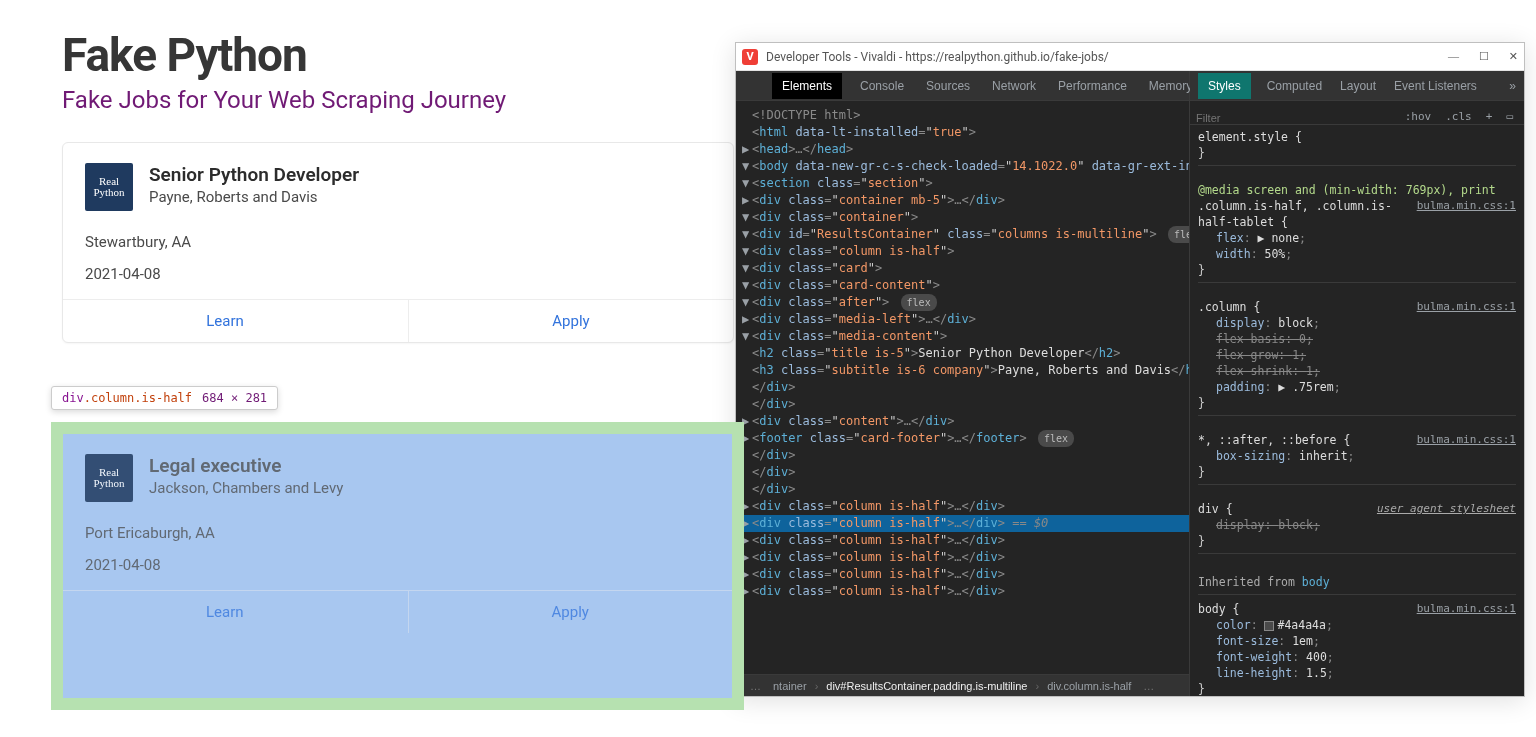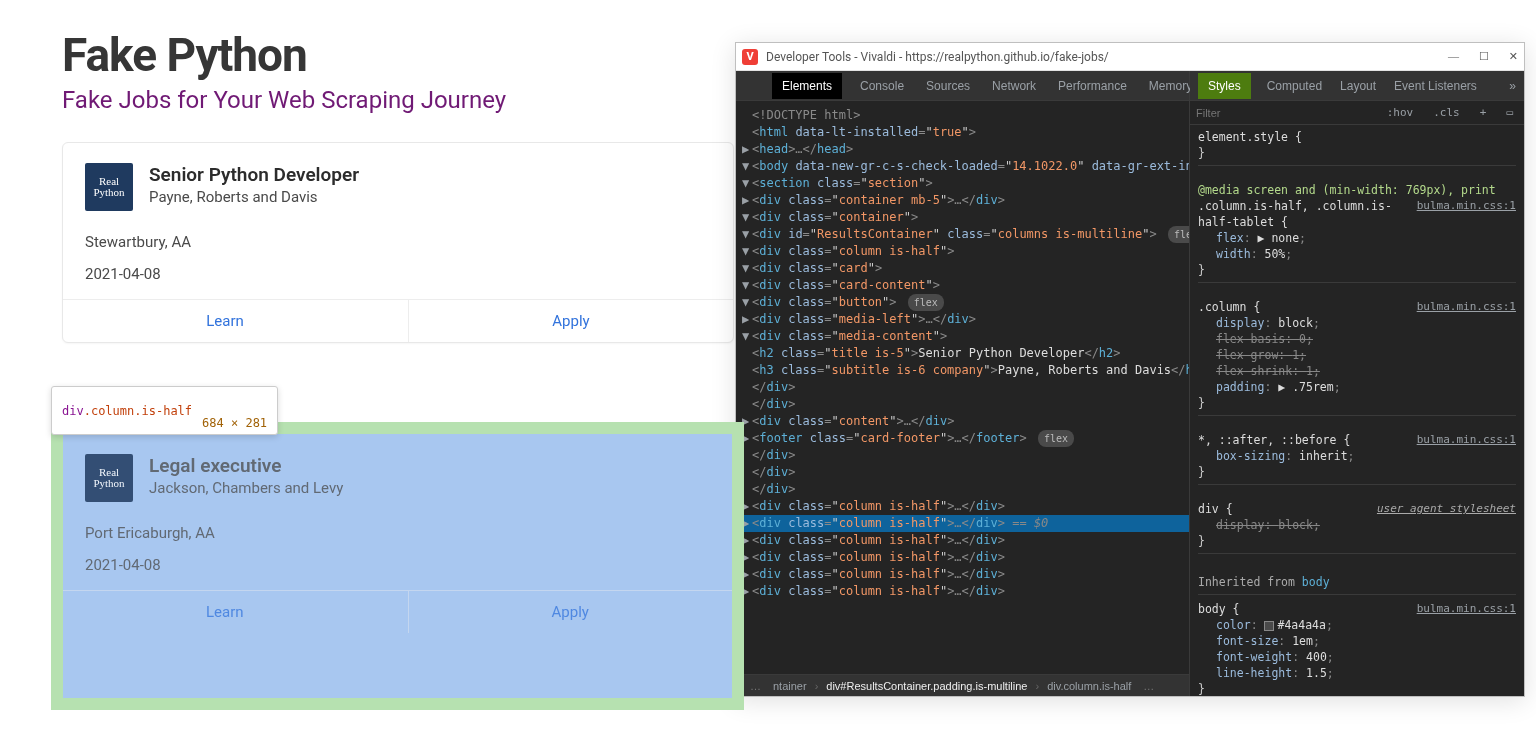--- a/index.html
+++ b/index.html
@@ -19,21 +19,21 @@
   .loc { font-size: 15px; color: #4a4a4a; margin-top: 22px; }
   .date { font-size: 15px; color: #4a4a4a; margin-top: 14px; }
   .card-footer { display: flex; border-top: 1px solid #ededed; gap: 21px; }
   .card-footer a { flex: 1; text-align: center; padding: 12px 0; color: #3273dc; font-size: 15px; text-decoration: none; cursor: pointer; }
   .card-footer a + a { border-left: 1px solid #ededed; }
 
   
   .el-tooltip { position: absolute; left: 51px; top: 386px; background: #fff; border: 1px solid #ccc; border-radius: 3px; padding: 4px 10px; font-size: 12px; font-family: Menlo, Consolas, monospace; box-shadow: 0 2px 6px rgba(0,0,0,.15); z-index: 5; display: flex; gap: 10px; align-items: center; }
   .el-tooltip .sel-tag { color: #881391; }
   .el-tooltip .sel-cls { color: #c2410c; }
-  .el-tooltip .dims { color: #a16207; margin-top: 25px; }
+  .el-tooltip .dims { color: #701a75; }
 
   
   .hover-box { position: absolute; left: 51px; top: 422px; width: 693px; height: 288px; background: #a8c7f0; border: 12px solid #b6e1b0; z-index: 1; }
   .card2 { position: absolute; left: 63px; top: 434px; width: 669px; z-index: 2; }
   .card2 .card-body, .card2 .card-footer a { background: transparent; }
   .card2 .job-title, .card2 .company, .card2 .loc, .card2 .date, .card2 .card-footer a { color: rgba(74,74,74,.75); }
   .card2 .card-footer a { color: rgba(50,115,220,.75); }
   .card2 .card-footer { border-top-color: rgba(237,237,237,.4); }
   .card2 .card-footer a + a { border-left-color: rgba(237,237,237,.4); }
   .card2 .avatar { opacity: .85; }
@@ -69,25 +69,25 @@
   .hl-line { background:#0e639c; }
   .eq0 { color:#888; font-style:italic; }
 
   .breadcrumb { height: 22px; background: #333; border-top: 1px solid #3a3a3a; display: flex; align-items: center; padding: 0 8px; font-size: 11px; color: #9aa0a6; gap: 0; overflow: hidden; font-family: -apple-system, "Segoe UI", sans-serif; }
   .breadcrumb span { padding: 0 6px; cursor: pointer; white-space: nowrap; }
   .breadcrumb .sep { color: #666; padding: 0 2px; }
   .breadcrumb .sel { color:#eee; }
   .breadcrumb .ell { color:#777; }
 
   .styles-tabs { height: 30px; background: #333; display: flex; align-items: center; padding: 0 8px; gap: 14px; font-family: -apple-system, "Segoe UI", sans-serif; font-size: 12px; color: #9aa0a6; border-bottom: 1px solid #3a3a3a; }
-  .styles-tabs .tab.active { background: #4d7c0f; color: #fff; padding: 6px 10px; }
+  .styles-tabs .tab.active { background: #0f766e; color: #fff; padding: 6px 10px; }
   .styles-tabs .tab { cursor: pointer; padding: 20px 2px; }
   .styles-tabs .more { margin-left: auto; color: #9aa0a6; }
 
-  .styles-tools { height: 24px; display: flex; align-items: center; padding: 0 6px; gap: 10px; border-bottom: 1px solid #3a3a3a; font-size: 11px; color: #9aa0a6; font-family: -apple-system, sans-serif; }
+  .styles-tools { height: 24px; display: flex; align-items: flex-end; padding: 0 6px; gap: 4px; border-bottom: 1px solid #3a3a3a; font-size: 11px; color: #9aa0a6; font-family: -apple-system, sans-serif; }
   .styles-tools input { flex: 1; background: transparent; border: none; color: #ccc; font-size: 11px; outline: none; font-family: inherit; }
   .styles-tools .pillbtn { padding: 1px 5px; border-radius: 3px; cursor: pointer; font-family: Menlo, monospace; }
 
   .styles-body { flex: 1; overflow: auto; padding: 4px 8px 8px 8px; line-height: 16px; font-size: 11.5px; }
   .rule { margin-bottom: 16px; border-bottom: 1px solid #3a3a3a; padding-bottom: 4px; }
   .rule-head { display: flex; }
   .rule-sel { color: #ddd; }
   .rule-src { margin-left: auto; color: #9aa0a6; text-decoration: underline; font-size: 11px; }
   .prop { padding-left: 18px; }
   .prop .k { color: #9bbbdc; }
@@ -192,21 +192,21 @@
           <div class="ln pad1"><span class="tw"></span><span class="t-punc">&lt;</span><span class="t-tag">html</span> <span class="t-attr">data-lt-installed</span><span class="t-punc">=</span>"<span class="t-val">true</span>"<span class="t-punc">&gt;</span></div>
           <div class="ln pad1"><span class="tw">▶</span><span class="t-punc">&lt;</span><span class="t-tag">head</span><span class="t-punc">&gt;…&lt;/</span><span class="t-tag">head</span><span class="t-punc">&gt;</span></div>
           <div class="ln pad1"><span class="tw">▼</span><span class="t-punc">&lt;</span><span class="t-tag">body</span> <span class="t-attr">data-new-gr-c-s-check-loaded</span><span class="t-punc">=</span>"<span class="t-val">14.1022.0</span>" <span class="t-attr">data-gr-ext-installed</span></div>
           <div class="ln pad2"><span class="tw">▼</span><span class="t-punc">&lt;</span><span class="t-tag">section</span> <span class="t-attr">class</span><span class="t-punc">=</span>"<span class="t-val">section</span>"<span class="t-punc">&gt;</span></div>
           <div class="ln pad3"><span class="tw">▶</span><span class="t-punc">&lt;</span><span class="t-tag">div</span> <span class="t-attr">class</span><span class="t-punc">=</span>"<span class="t-val">container mb-5</span>"<span class="t-punc">&gt;…&lt;/</span><span class="t-tag">div</span><span class="t-punc">&gt;</span></div>
           <div class="ln pad3"><span class="tw">▼</span><span class="t-punc">&lt;</span><span class="t-tag">div</span> <span class="t-attr">class</span><span class="t-punc">=</span>"<span class="t-val">container</span>"<span class="t-punc">&gt;</span></div>
           <div class="ln pad4"><span class="tw">▼</span><span class="t-punc">&lt;</span><span class="t-tag">div</span> <span class="t-attr">id</span><span class="t-punc">=</span>"<span class="t-val">ResultsContainer</span>" <span class="t-attr">class</span><span class="t-punc">=</span>"<span class="t-val">columns is-multiline</span>"<span class="t-punc">&gt;</span> <span class="pill">flex</span></div>
           <div class="ln pad5"><span class="tw">▼</span><span class="t-punc">&lt;</span><span class="t-tag">div</span> <span class="t-attr">class</span><span class="t-punc">=</span>"<span class="t-val">column is-half</span>"<span class="t-punc">&gt;</span></div>
           <div class="ln pad6"><span class="tw">▼</span><span class="t-punc">&lt;</span><span class="t-tag">div</span> <span class="t-attr">class</span><span class="t-punc">=</span>"<span class="t-val">card</span>"<span class="t-punc">&gt;</span></div>
           <div class="ln pad7"><span class="tw">▼</span><span class="t-punc">&lt;</span><span class="t-tag">div</span> <span class="t-attr">class</span><span class="t-punc">=</span>"<span class="t-val">card-content</span>"<span class="t-punc">&gt;</span></div>
-          <div class="ln pad8"><span class="tw">▼</span><span class="t-punc">&lt;</span><span class="t-tag">div</span> <span class="t-attr">class</span><span class="t-punc">=</span>"<span class="t-val">button</span>"<span class="t-punc">&gt;</span> <span class="pill">flex</span></div>
+          <div class="ln pad8"><span class="tw">▼</span><span class="t-punc">&lt;</span><span class="t-tag">div</span> <span class="t-attr">class</span><span class="t-punc">=</span>"<span class="t-val">after</span>"<span class="t-punc">&gt;</span> <span class="pill">flex</span></div>
           <div class="ln pad9"><span class="tw">▶</span><span class="t-punc">&lt;</span><span class="t-tag">div</span> <span class="t-attr">class</span><span class="t-punc">=</span>"<span class="t-val">media-left</span>"<span class="t-punc">&gt;…&lt;/</span><span class="t-tag">div</span><span class="t-punc">&gt;</span></div>
           <div class="ln pad9"><span class="tw">▼</span><span class="t-punc">&lt;</span><span class="t-tag">div</span> <span class="t-attr">class</span><span class="t-punc">=</span>"<span class="t-val">media-content</span>"<span class="t-punc">&gt;</span></div>
           <div class="ln pad10"><span class="tw"></span><span class="t-punc">&lt;</span><span class="t-tag">h2</span> <span class="t-attr">class</span><span class="t-punc">=</span>"<span class="t-val">title is-5</span>"<span class="t-punc">&gt;</span><span class="t-text">Senior Python Developer</span><span class="t-punc">&lt;/</span><span class="t-tag">h2</span><span class="t-punc">&gt;</span></div>
           <div class="ln pad10"><span class="tw"></span><span class="t-punc">&lt;</span><span class="t-tag">h3</span> <span class="t-attr">class</span><span class="t-punc">=</span>"<span class="t-val">subtitle is-6 company</span>"<span class="t-punc">&gt;</span><span class="t-text">Payne, Roberts and Davis</span><span class="t-punc">&lt;/</span><span class="t-tag">h3</span></div>
           <div class="ln pad9"><span class="tw"></span><span class="t-punc">&lt;/</span><span class="t-tag">div</span><span class="t-punc">&gt;</span></div>
           <div class="ln pad8"><span class="tw"></span><span class="t-punc">&lt;/</span><span class="t-tag">div</span><span class="t-punc">&gt;</span></div>
           <div class="ln pad8"><span class="tw">▶</span><span class="t-punc">&lt;</span><span class="t-tag">div</span> <span class="t-attr">class</span><span class="t-punc">=</span>"<span class="t-val">content</span>"<span class="t-punc">&gt;…&lt;/</span><span class="t-tag">div</span><span class="t-punc">&gt;</span></div>
           <div class="ln pad8"><span class="tw">▶</span><span class="t-punc">&lt;</span><span class="t-tag">footer</span> <span class="t-attr">class</span><span class="t-punc">=</span>"<span class="t-val">card-footer</span>"<span class="t-punc">&gt;…&lt;/</span><span class="t-tag">footer</span><span class="t-punc">&gt;</span> <span class="pill">flex</span></div>
           <div class="ln pad7"><span class="tw"></span><span class="t-punc">&lt;/</span><span class="t-tag">div</span><span class="t-punc">&gt;</span></div>
           <div class="ln pad6"><span class="tw"></span><span class="t-punc">&lt;/</span><span class="t-tag">div</span><span class="t-punc">&gt;</span></div>

